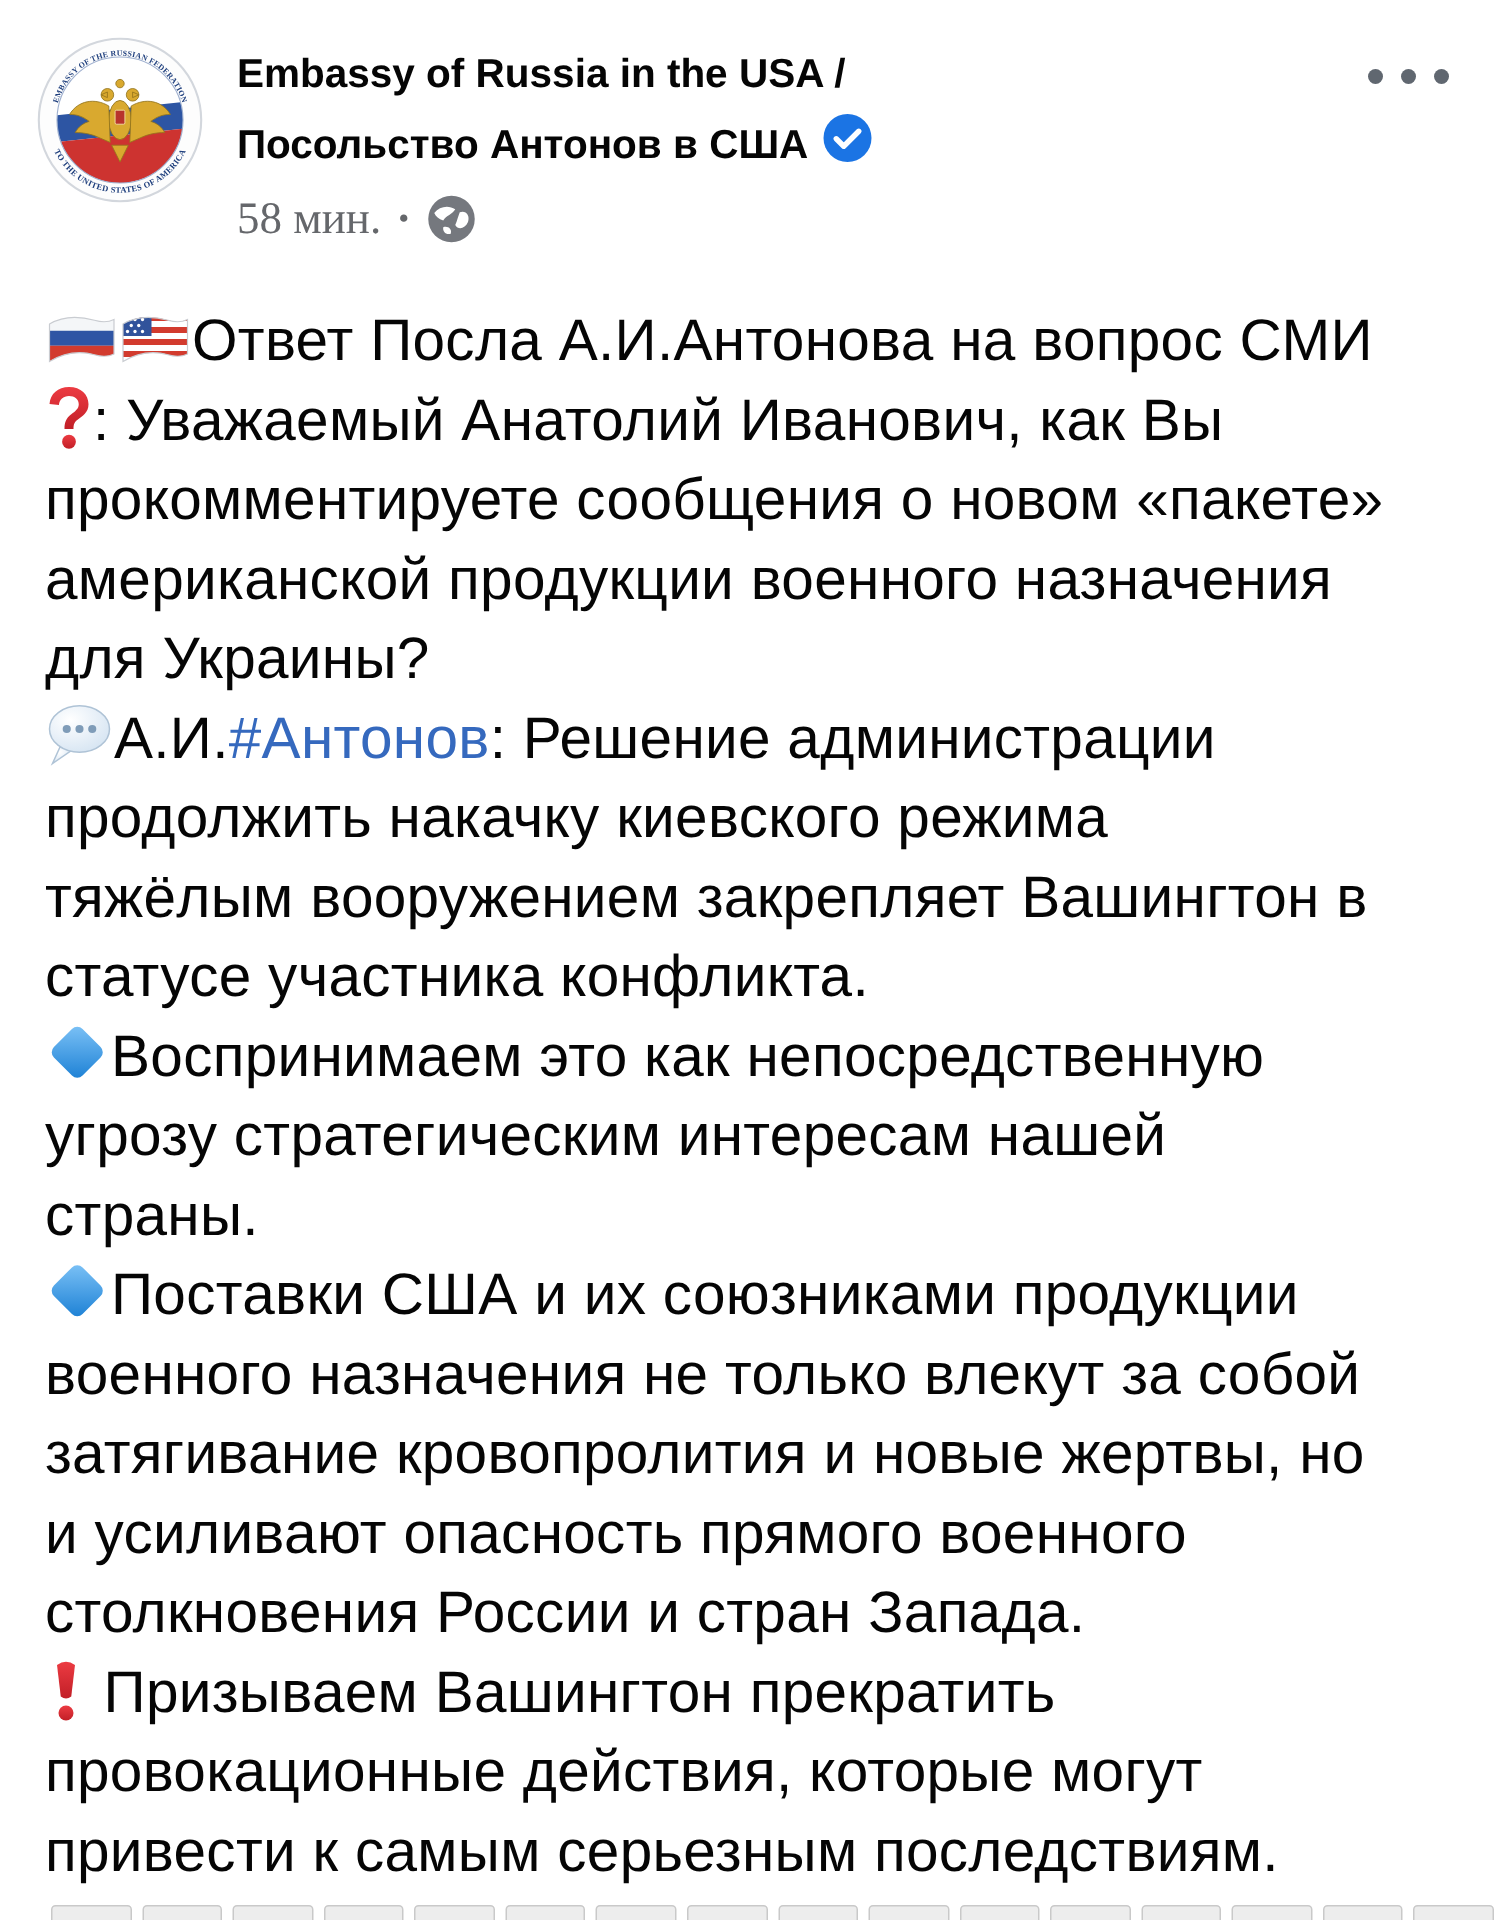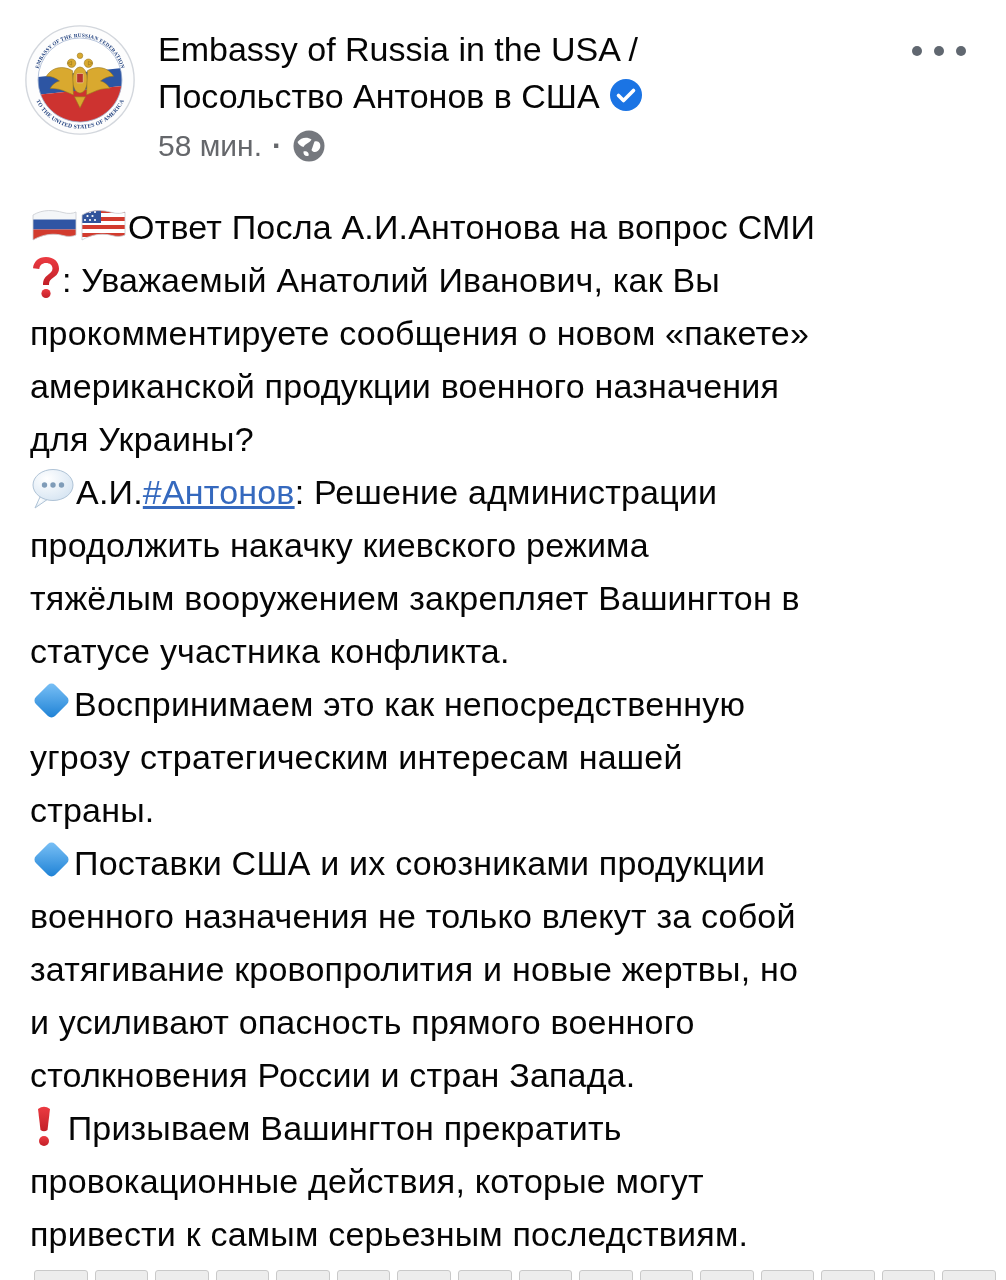--- a/index.html
+++ b/index.html
@@ -5,37 +5,37 @@
   html,body{margin:0;padding:0;background:#fff;}
   .page{
     width:1006px;height:1280px;position:relative;overflow:hidden;
     background:#ffffff;color:#050505;
     font-family:"Liberation Sans",sans-serif;
   }
   
   .post-header{display:flex;align-items:flex-start;padding:24px 28px 0 24px;}
   .avatar{width:112px;height:112px;flex:0 0 auto;cursor:pointer;}
   .head-text{margin-left:22px;flex:1;min-width:0;}
-  .page-name{font-weight:normal;font-size:34px;line-height:47px;padding-top:2px;cursor:pointer;}
+  .page-name{font-weight:bold;font-size:27px;line-height:47px;padding-top:2px;cursor:pointer;}
   .verified{display:inline-block;margin-left:9px;}
   .verified svg{vertical-align:-4px;}
-  .meta{margin-top:9px;font-size:30px;color:#65676b;display:flex;align-items:flex-end;gap:10px;}
+  .meta{margin-top:9px;font-size:30px;color:#65676b;display:flex;align-items:flex-end;gap:10px;font-family:Liberation Serif, serif;}
   .meta .sep{font-weight:bold;}
   .globe svg{vertical-align:-7px;display:block;}
   .menu-btn{display:flex;gap:12px;padding:22px 12px 12px 12px;cursor:pointer;align-self:flex-start;}
   .menu-btn i{width:10px;height:10px;border-radius:50%;background:#606770;display:block;}
   
   .post-body{
     padding:38px 30px 0 30px;
-    font-size:34px;line-height:53px;
+    font-size:39px;line-height:53px;
     white-space:pre-line;
     color:#050505;
     letter-spacing:.2px;
   }
-  .hashtag{color:#3569be;cursor:pointer;text-decoration:underline;}
+  .hashtag{color:#3569be;cursor:pointer;}
   .emoji{display:inline-block;}
   .emoji svg{vertical-align:-7px;}
   
   .cutoff-row{position:absolute;left:34px;right:10px;top:1270px;display:flex;gap:7px;}
   .cutoff-row .blk{flex:1;height:18px;background:#ededed;border:1px solid #c9c9c9;border-radius:3px;}
 </style>
 </head>
 <body>
 
 <div class="page">

